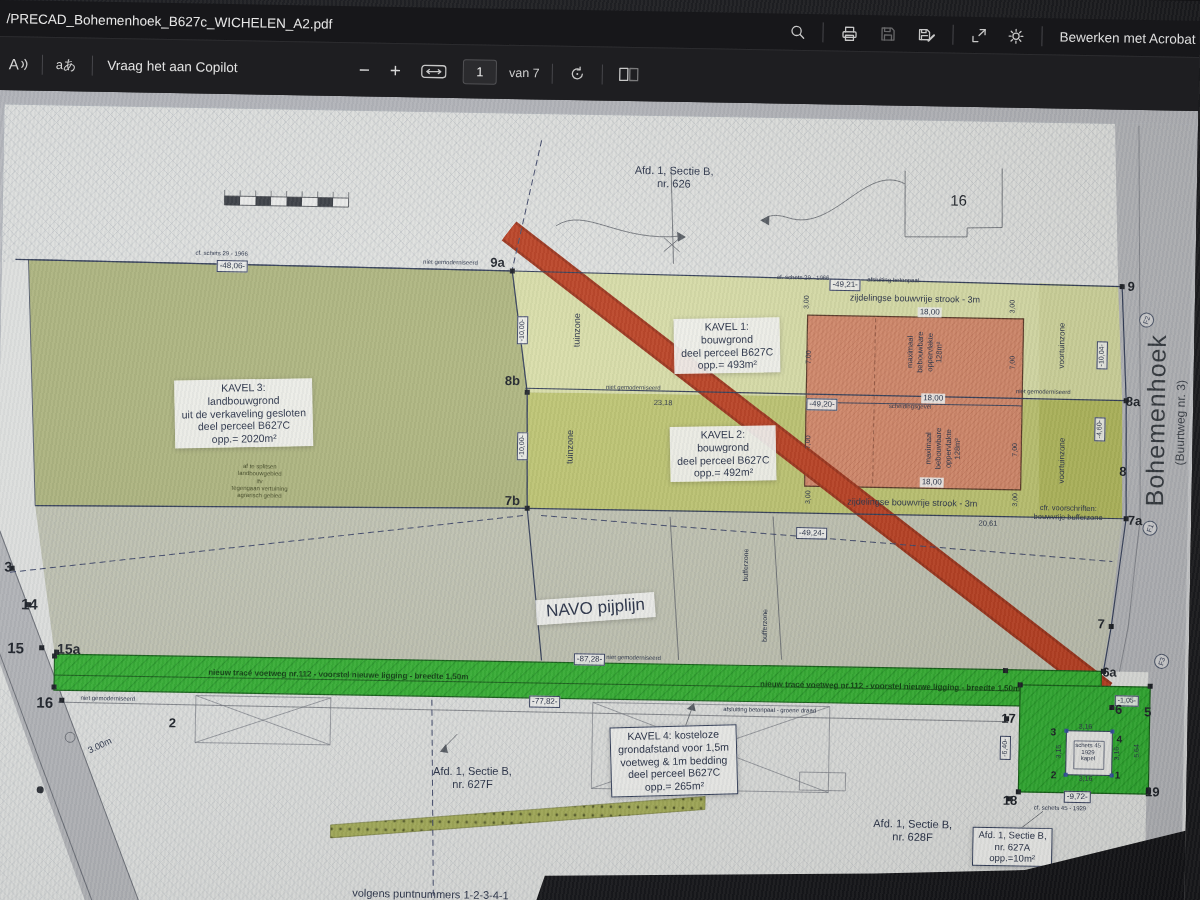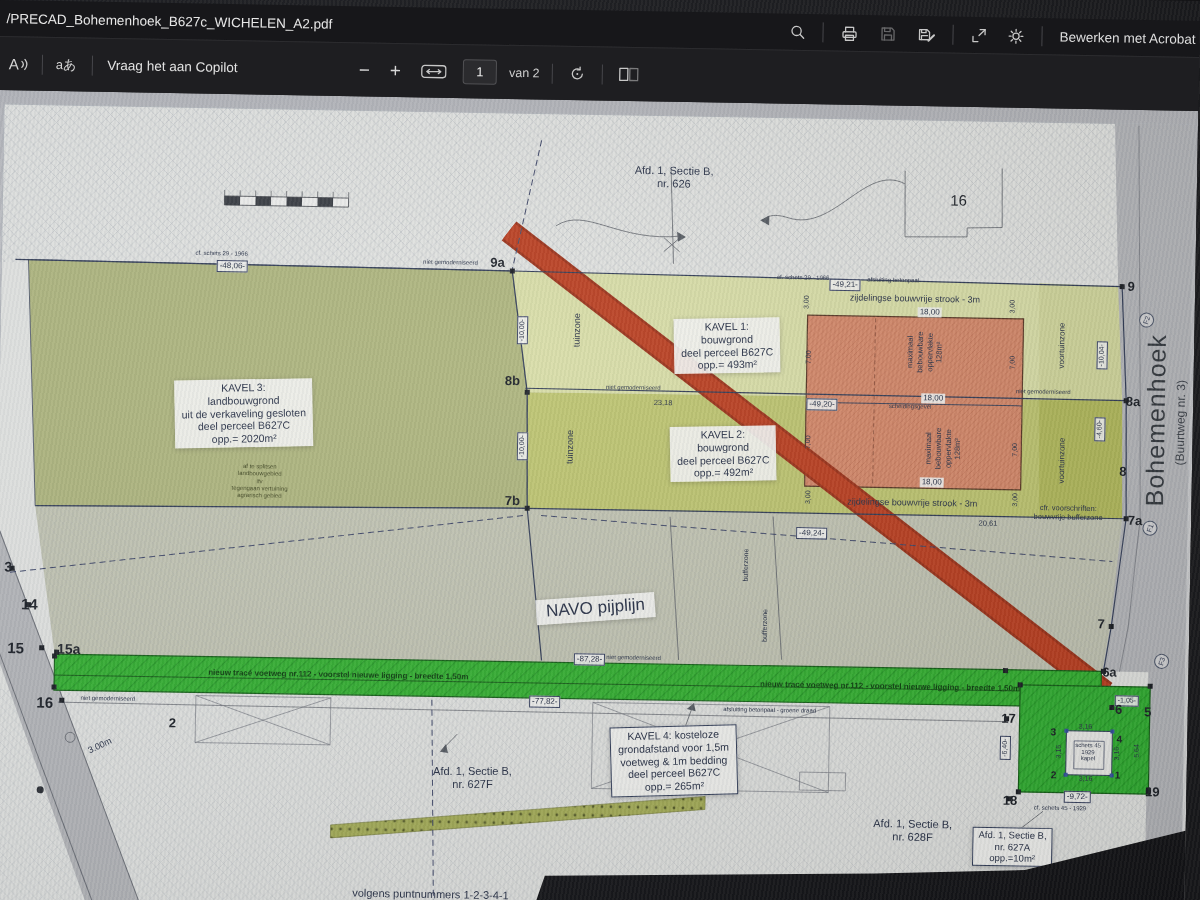--- a/index.html
+++ b/index.html
@@ -133,21 +133,21 @@
       <button class="tbtn">
           <span class="zoomtxt">+</span>
         </button>
       <button class="tbtn">
         <svg width="26" height="16" viewBox="0 0 26 16">
             <rect x="1" y="2" width="24" height="12" rx="3"></rect>
             <path d="M6,8 H20 M6,8 l2.5,-2 M6,8 l2.5,2 M20,8 l-2.5,-2 M20,8 l-2.5,2"></path>
           </svg>
       </button>
       <input class="pagebox" readonly="" value="1" style="">
-      <span class="van">van 2</span>
+      <span class="van">van 7</span>
       <span class="dv"></span>
       <button class="tbtn">
         <svg width="17" height="17" viewBox="0 0 17 17">
             <path d="M13.5,9 A5,5 0 1 1 11,4.4"></path>
             <path d="M11.2,1.9 V4.8 H8.3"></path>
             <circle cx="8.5" cy="9" r="1" fill="#c7c7c7" stroke="none"></circle>
           </svg>
       </button>
       <span class="dv"></span>
       <button class="tbtn">

